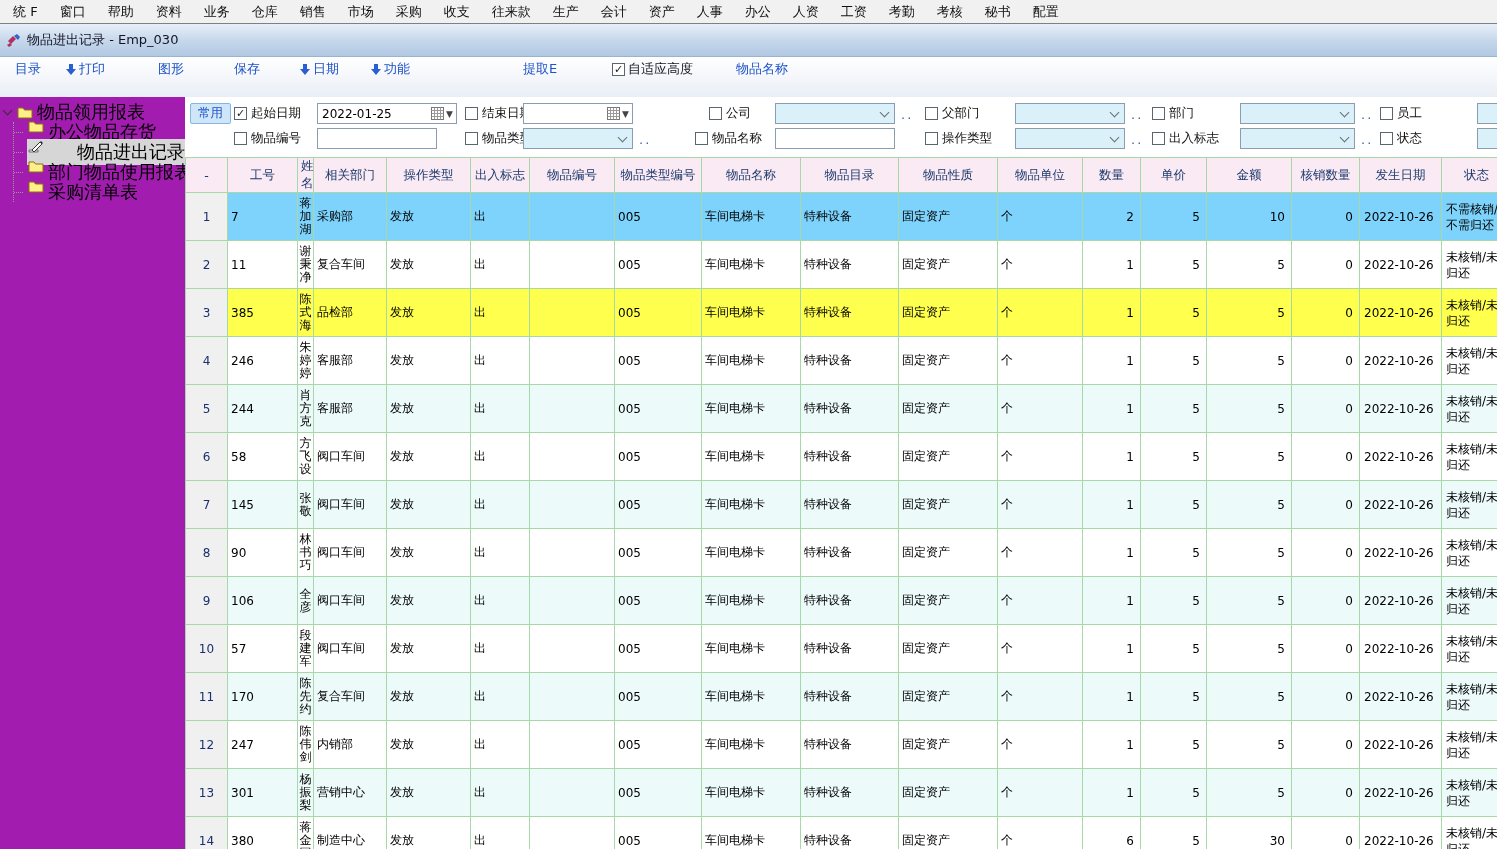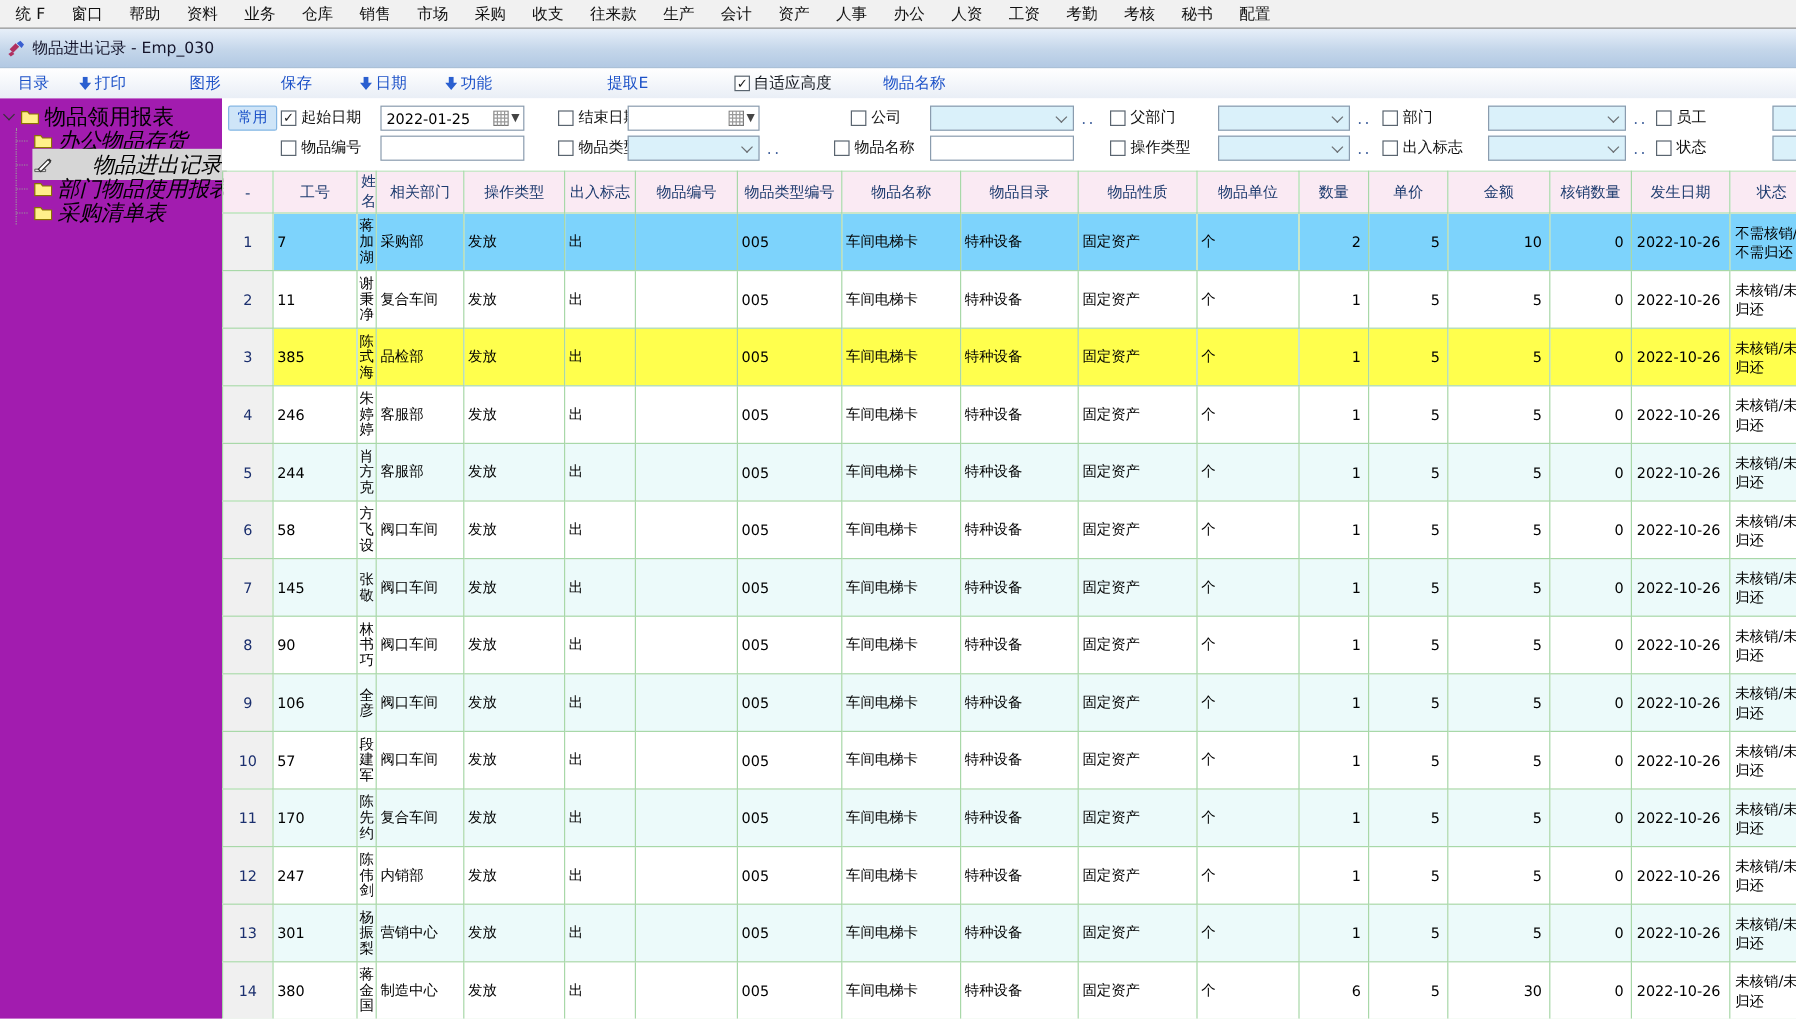--- a/index.html
+++ b/index.html
@@ -11,40 +11,40 @@
   
   .menu-bar { height:24px; background:#f1f1f1; border-bottom:1px solid #808080;
     display:flex; align-items:center; padding-left:2px; }
   .menu-item { padding:2px 11px; font-size:13px; color:#101010; white-space:nowrap; cursor:default; }
   
   .title-bar { height:33px; background:linear-gradient(#e7eff9,#c4d6ea 55%,#b2c9e3);
     border-bottom:1px solid #9ab3cf; display:flex; align-items:center; padding-left:6px; }
   .title-icon { width:15px; height:15px; display:inline-block; }
   .title-text { margin-left:6px; font-size:13px; color:#14142a; }
   
-  .toolbar { position:relative; height:25px; background:linear-gradient(#ffffff,#e9eef6); }
+  .toolbar { position:relative; height:40px; background:linear-gradient(#ffffff,#e9eef6); }
   .tb-item { position:absolute; top:3px; height:18px; display:flex; align-items:center; gap:3px;
     font-size:13px; color:#1d52c8; cursor:pointer; white-space:nowrap; }
   .tb-check-label { color:#14181f; }
   
   .box { width:13px; height:13px; border:1px solid #5a6570; background:#fff; font-size:11px;
     line-height:11px; text-align:center; color:#1a1a1a; flex:0 0 auto; }
   
   .main { display:flex; height:767px; }
   .sidebar { width:185px; background:#a21caf; position:relative; padding-top:5px; font-size:18px; }
   .content { position:relative; width:1312px; }
   
   .tree-row { display:flex; align-items:center; height:20px; gap:4px; cursor:pointer; white-space:nowrap; }
   .tree-root { padding-left:2px; }
   .expand-chev { width:7px; height:7px; border-right:1.6px solid #333; border-bottom:1.6px solid #333;
     transform:rotate(45deg); margin:-3px 2px 0 2px; }
   .tree-children { margin-left:13px; border-left:1px dotted #9a9a9a; }
   .tree-child .stub { width:9px; border-top:1px dotted #9a9a9a; flex:0 0 auto; }
   .tree-child.selected .sel-wrap { background:#d6d6d6;gap:33px; }
-  .sel-wrap { display:flex; align-items:center; gap:4px; padding:1px 4px 1px 1px;font-style:italic; }
+  .sel-wrap { display:flex; align-items:flex-start; gap:4px; padding:1px 4px 1px 1px; }
   .folder-svg { width:16px; height:13px; flex:0 0 auto; }
   
   .filter-panel { position:relative; height:60px; background:#fff; }
   .fpos { position:absolute; }
   .cb { display:flex; align-items:center; gap:4px; height:20px; font-size:12.5px; color:#101010; cursor:pointer; white-space:nowrap; }
   .btn-common { height:21px; padding:0 7px; background:#cfe5f8; border:1px solid #84b6e4;
     color:#1d52c8; font-size:12.5px; line-height:19px; border-radius:2px; cursor:pointer; }
   .field { position:absolute; height:21px; border:1px solid #8a9cae; background:#fff;
     display:flex; align-items:center; padding:0 2px 0 4px; }
   .field.select { background:#daf1fa; justify-content:flex-end; }
@@ -129,21 +129,21 @@
         <path d="M3 0h4v5h3L5 11 0 5h3z" fill="#2a5fd0"></path>
       </svg>
     <span>日期</span>
     </span>
   <span class="tb-item" style="left:371px">
     <svg width="10" height="11" viewBox="0 0 10 11">
         <path d="M3 0h4v5h3L5 11 0 5h3z" fill="#2a5fd0"></path>
       </svg>
     <span>功能</span>
     </span>
-  <span class="tb-item" style="left:506px">
+  <span class="tb-item" style="left:523px">
       <span>提取E</span>
     </span>
   <span class="tb-item" style="left:612px">
     <span class="box">✓</span>
     <span class="tb-check-label">自适应高度</span>
     </span>
   <span class="tb-item" style="left:736px">
       <span>物品名称</span>
     </span>
 </div>
@@ -203,21 +203,21 @@
   <div class="content">
 
     <div class="filter-panel">
 
       <button class="btn-common fpos" style="left:5px;top:6px">常用</button>
 
       <label class="cb fpos" style="left:49px;top:6px">
         <span class="box">✓</span>
         <span>起始日期</span>
         </label>
-      <div class="field fpos" style="left:132px;top:6px;width:120px">
+      <div class="field fpos" style="left:132px;top:6px;width:140px">
         <span class="val">2022-01-25</span>
         <svg class="cal-ic" viewBox="0 0 13 13">
             <rect x="0.5" y="0.5" width="12" height="12" fill="#fff" stroke="#777"></rect>
             <path d="M0.5 3.5h12M3.5 0.5v12M6.5 0.5v12M9.5 0.5v12M0.5 6.5h12M0.5 9.5h12" stroke="#999" stroke-width="1" fill="none"></path>
           </svg>
         <span class="dd-tri">▼</span>
       </div>
 
       <label class="cb fpos" style="left:280px;top:6px">
         <span class="box"></span>

